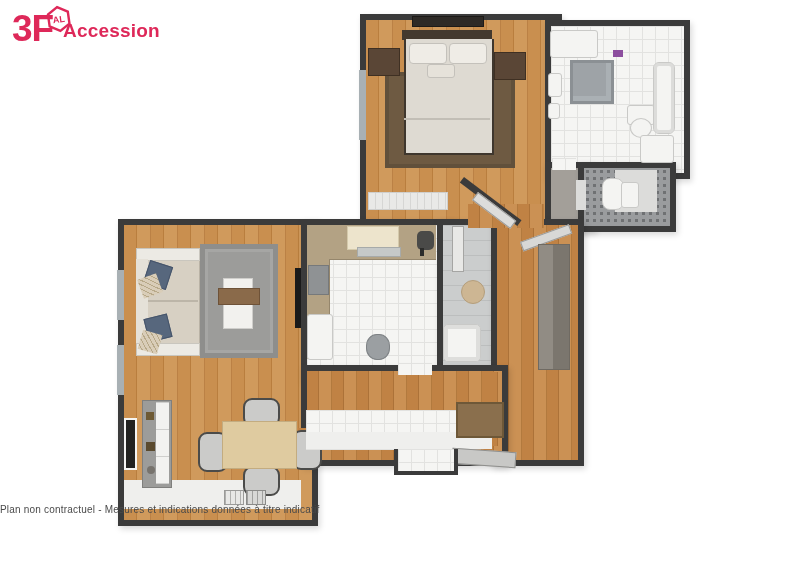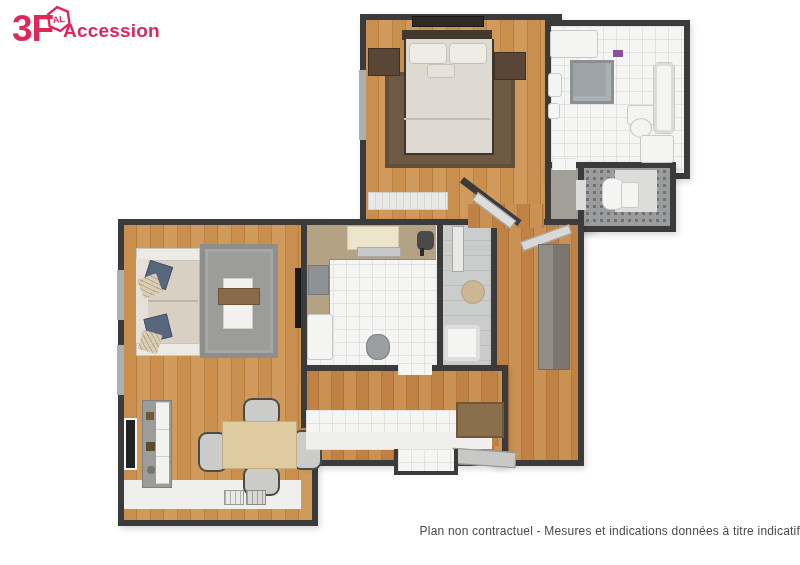--- a/index.html
+++ b/index.html
@@ -23,21 +23,21 @@
   .grayfloor{background-color:var(--grayFloor);
         background-image:linear-gradient(#bcbebe 1px,transparent 1px);background-size:100% 15px;}
   .pattern{background-color:#9a9c9e;
         background-image:radial-gradient(#6f7173 1.5px,transparent 1.6px);background-size:7px 7px;}
   .wallface{background:var(--wallface);}
   .gap{box-shadow:none;}
 
   
   .white-fixture{background:var(--fixtureWhite);border:1px solid #c9c9c7;border-radius:3px;}
   .chair{background:var(--chair);border:2px solid #4b4b49;border-radius:9px;}
-  .caption{left:0;right:0;top:524px;text-align:right;font-size:12px;color:var(--captionColor);letter-spacing:.2px;}
+  .caption{left:0;right:0;top:504px;text-align:left;font-size:10px;color:var(--captionColor);letter-spacing:.2px;}
 </style>
 </head>
 <body>
 
 <div id="canvas">
 
   <div class="a logo-3f">3F</div>
   <div class="a logo-hex">
     <svg width="26" height="28" viewBox="0 0 26 28">
       <polygon points="13,2 23,8 23,20 13,26 3,20 3,8" fill="none" stroke="#DE2859" stroke-width="2.4"></polygon>

